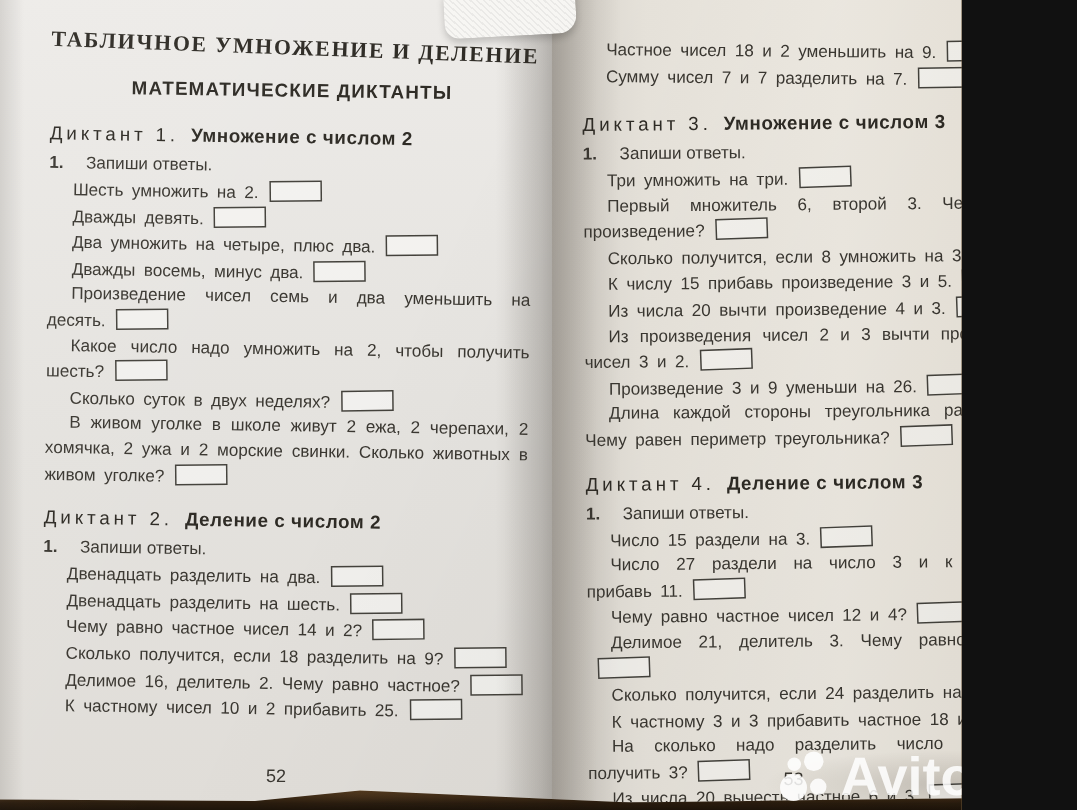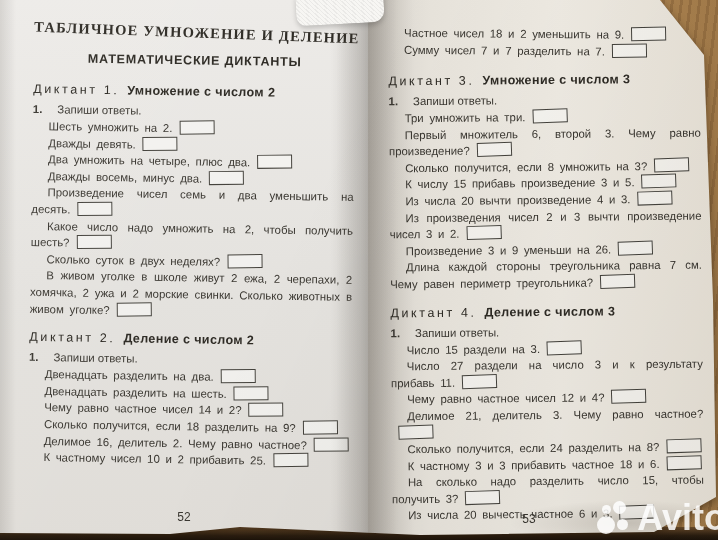--- a/index.html
+++ b/index.html
@@ -1,17 +1,17 @@
 <!DOCTYPE html>
 <html><head>
 <meta charset="utf-8">
 <style>
   html,body{margin:0;padding:0;background:#111;}
   .photo{
-    position:relative;width:718px;height:540px;overflow:hidden;
+    position:relative;width:641px;height:540px;overflow:hidden;
     font-family:"Liberation Sans",sans-serif;
     background:
       repeating-linear-gradient(97deg, rgba(88,56,26,.22) 0 3px, rgba(0,0,0,0) 3px 9px),
       linear-gradient(100deg,#c59c6b 0%,#b78c58 55%,#9f7847 100%);
   }
   .table-edge{
     position:absolute;left:0;right:0;bottom:0;height:13px;
     background:linear-gradient(180deg,#6b4c2b 0%,#2a1d10 65%,#1c130a 100%);
   }
   .book-wrap{position:absolute;inset:0;filter:drop-shadow(0 3px 5px rgba(40,25,10,.5));}

